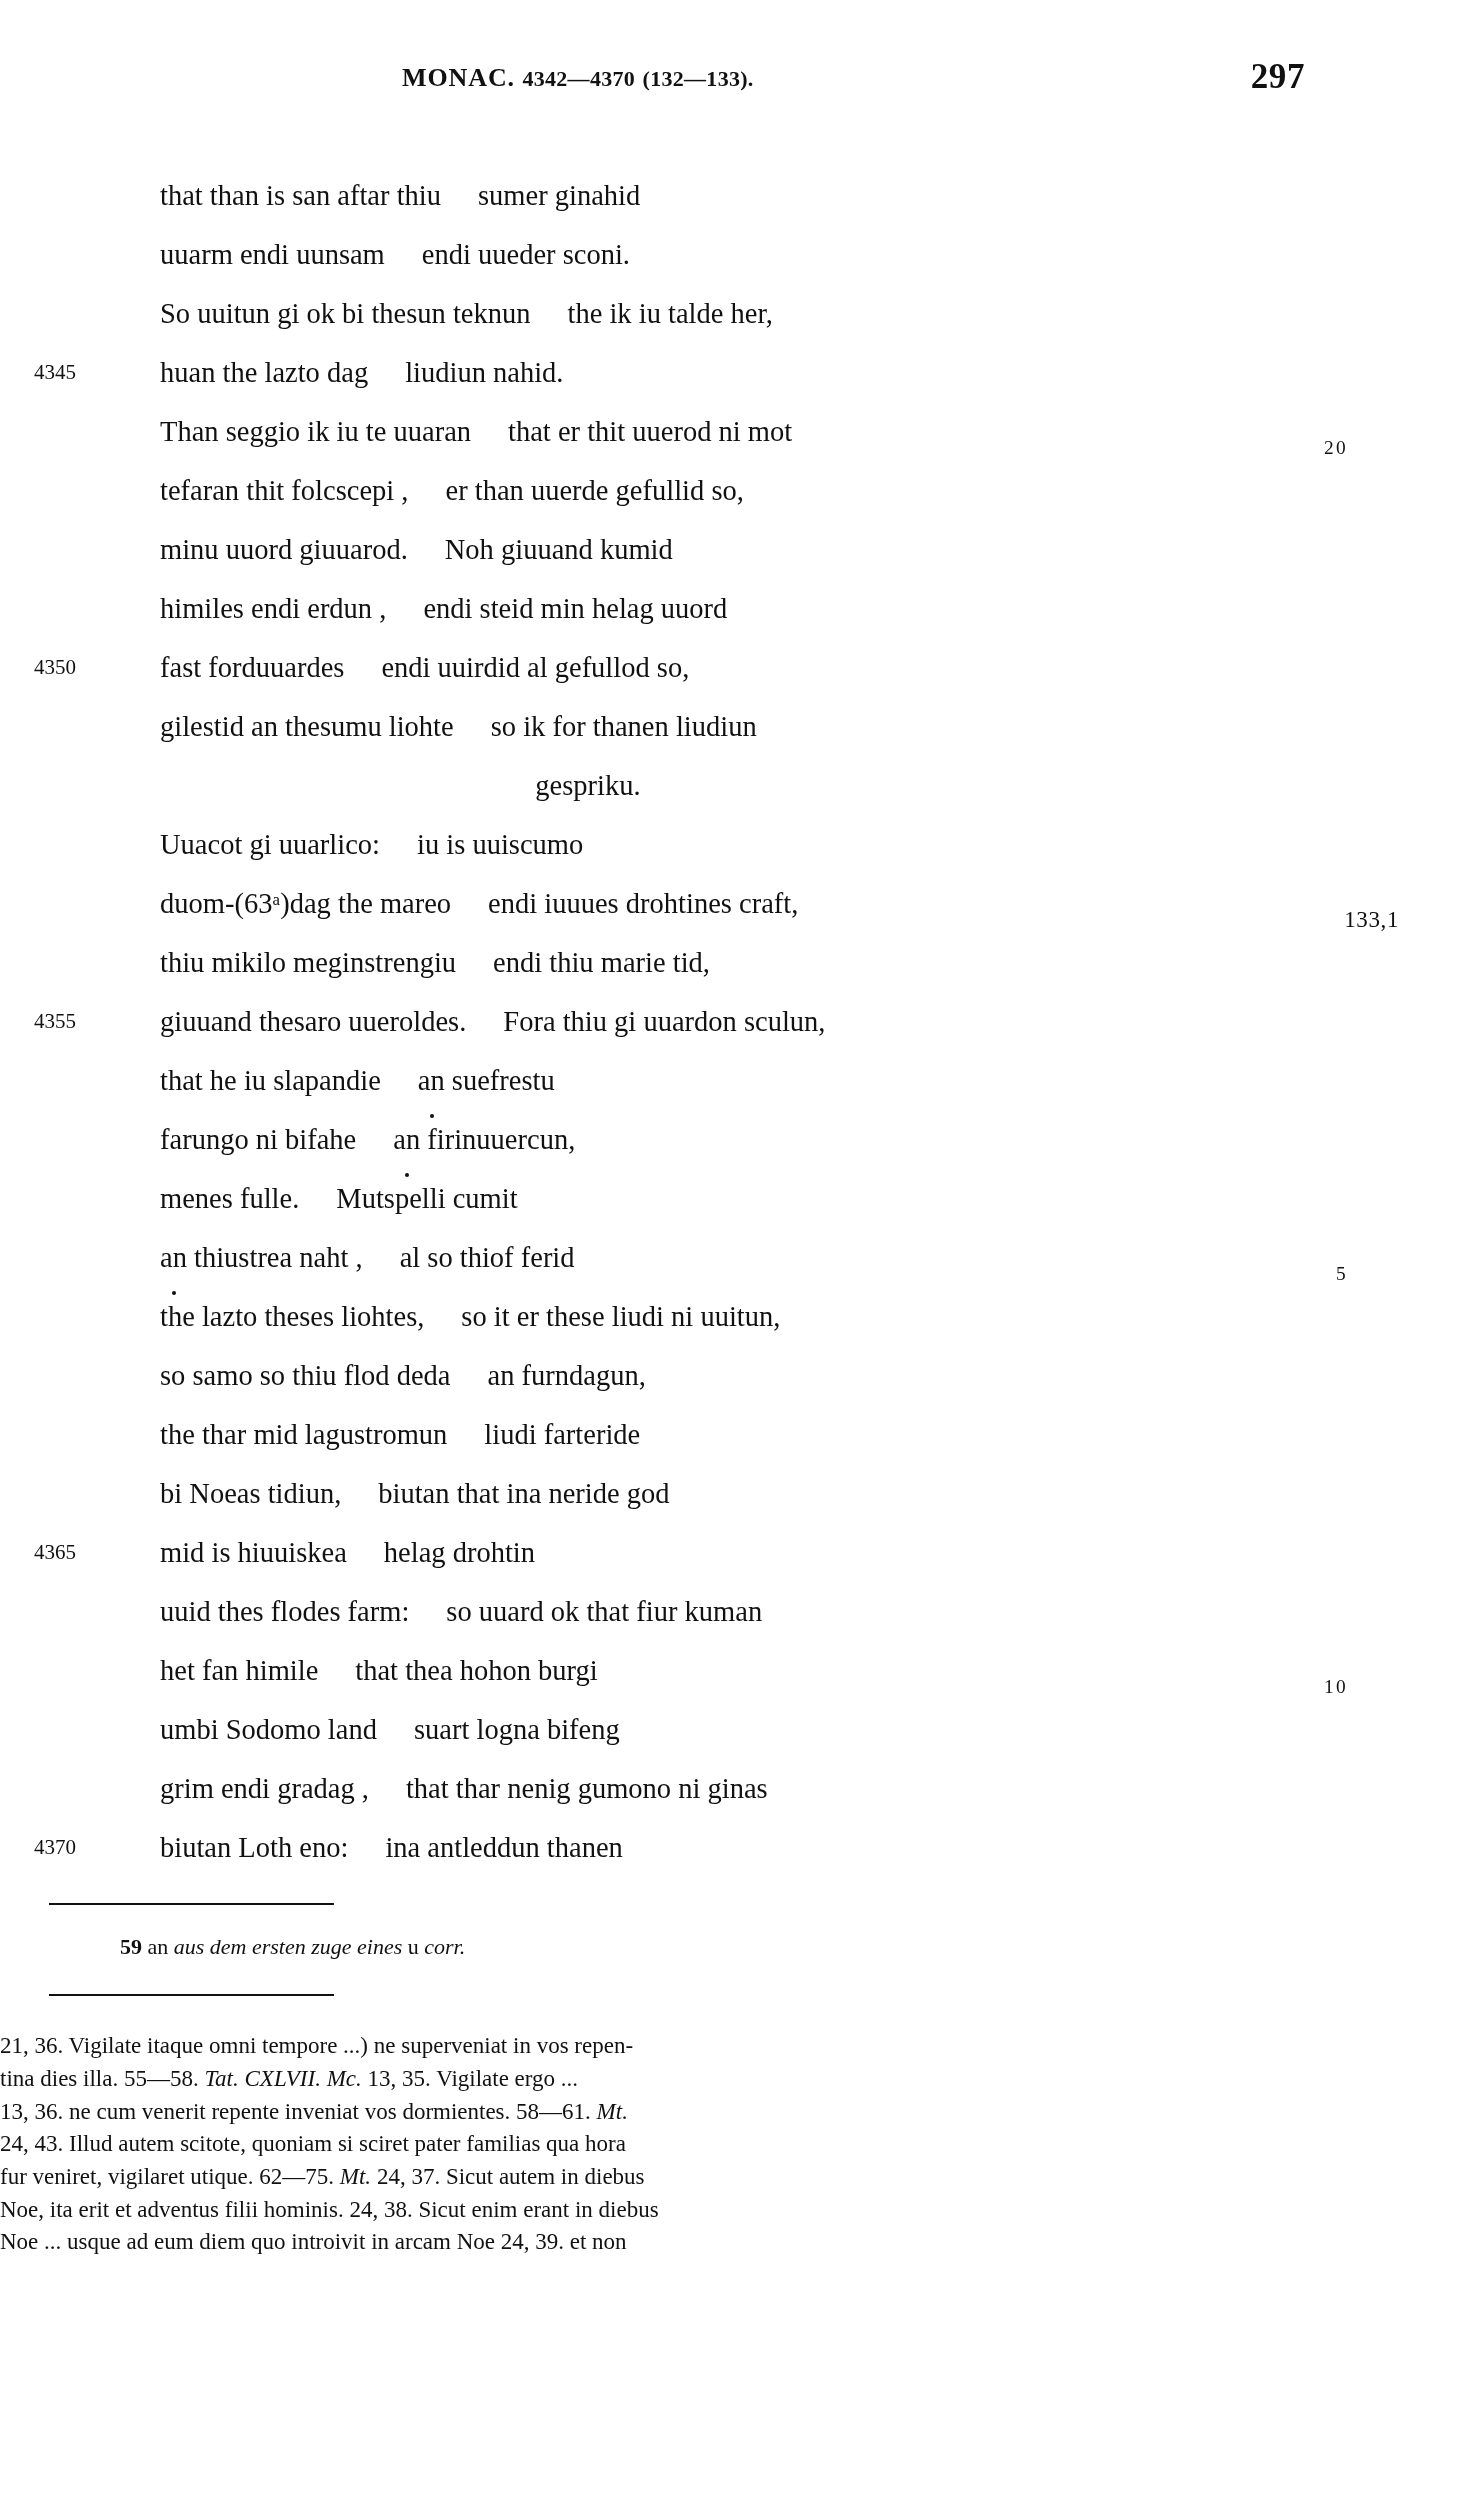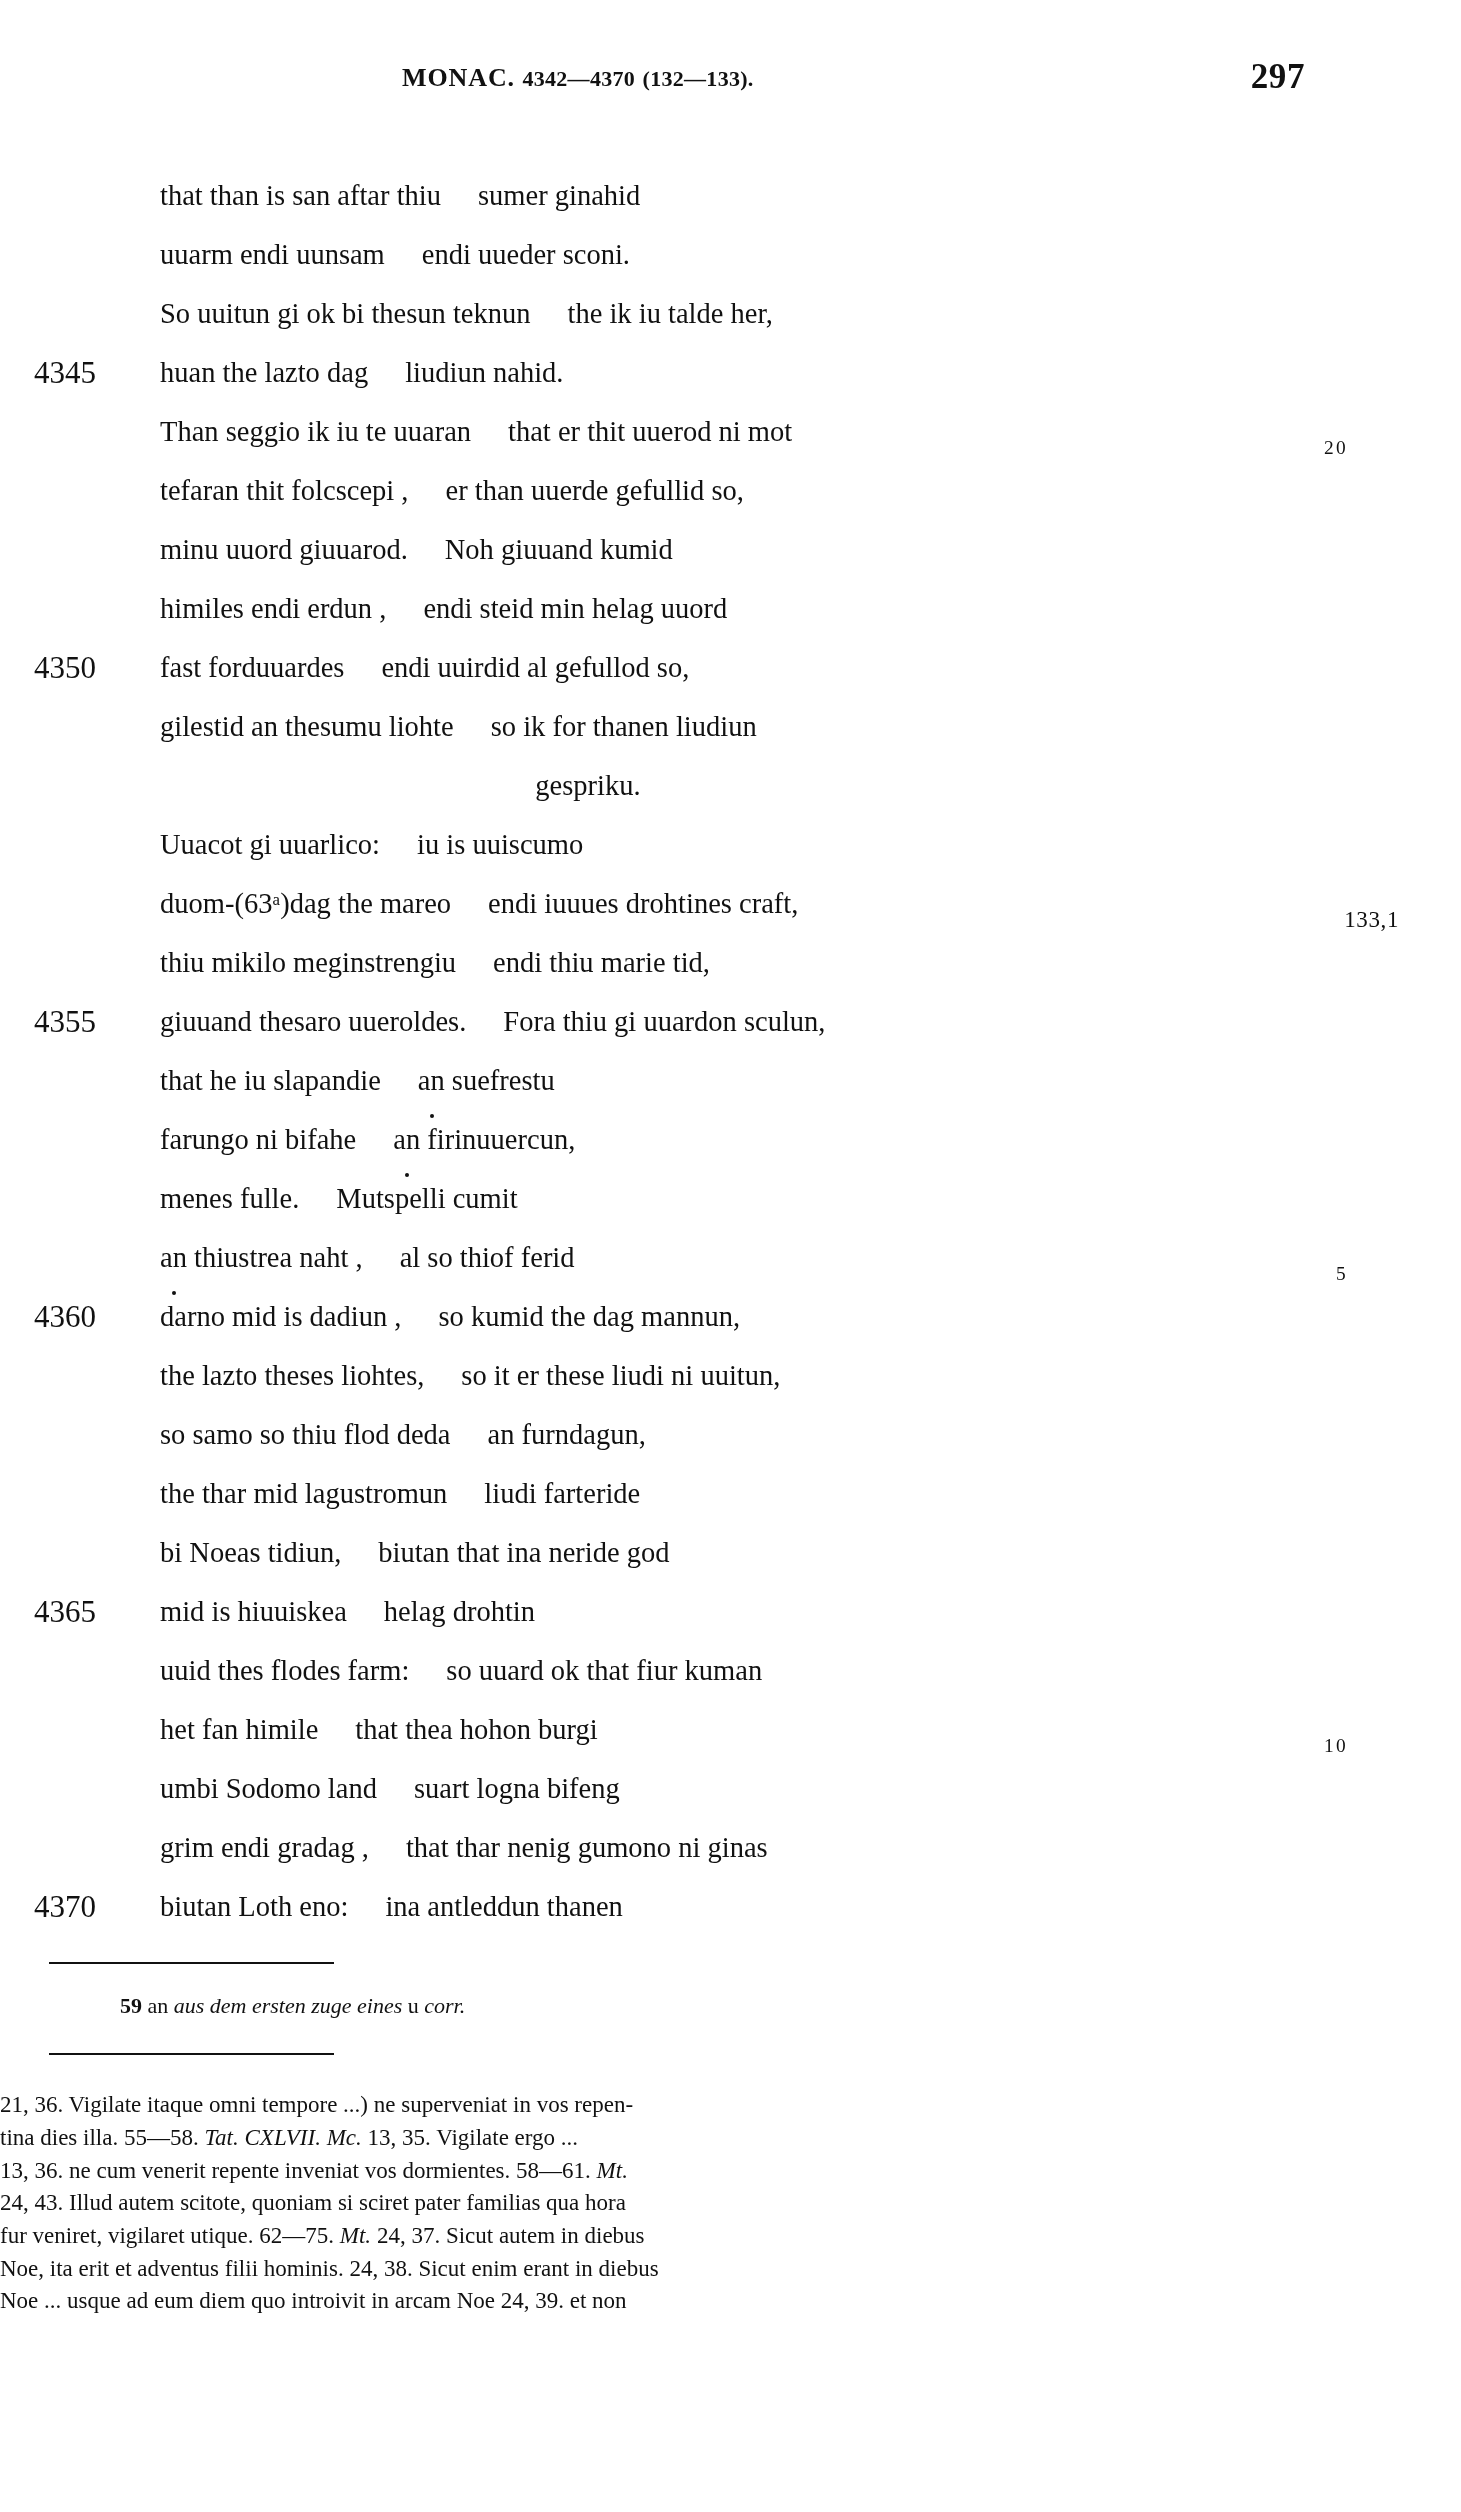--- a/index.html
+++ b/index.html
@@ -65,21 +65,21 @@
     line-height: 59px;
     font-size: 28.5px;
     white-space: nowrap;
   }
   .vnum {
     position: absolute;
     left: 34px;
     top: 0;
     width: 114px;
     text-align: left;
-    font-size: 31px;
+    font-size: 21px;
   }
   .vtext {
     position: absolute;
     left: 160px;
     top: 0;
   }
   .vtext.centered {
     left: 0;
     width: 1176px;
     text-align: center;
@@ -215,24 +215,20 @@
       </div>
       <div class="vline">
         <span class="vtext"><span>farungo ni bifahe</span><span class="gap"></span><span><span class="dotunder">an</span> firinuuercun,</span></span>
       </div>
       <div class="vline">
         <span class="vtext"><span>menes fulle.</span><span class="gap"></span><span>Mutspelli cumit</span></span>
       </div>
       <div class="vline">
         <span class="vtext"><span><span class="dotunder">an</span> thiustrea naht ,</span><span class="gap"></span><span>al so thiof ferid</span></span>
         <span class="vmargin">5</span>
-      </div>
-      <div class="vline">
-        <span class="vnum">4360</span>
-        <span class="vtext"><span>darno mid is dadiun ,</span><span class="gap"></span><span>so kumid the dag mannun,</span></span>
       </div>
       <div class="vline">
         <span class="vtext"><span>the lazto theses liohtes,</span><span class="gap"></span><span>so it er these liudi ni uuitun,</span></span>
       </div>
       <div class="vline">
         <span class="vtext"><span>so samo so thiu flod deda</span><span class="gap"></span><span>an furndagun,</span></span>
       </div>
       <div class="vline">
         <span class="vtext"><span>the thar mid lagustromun</span><span class="gap"></span><span>liudi farteride</span></span>
       </div>

